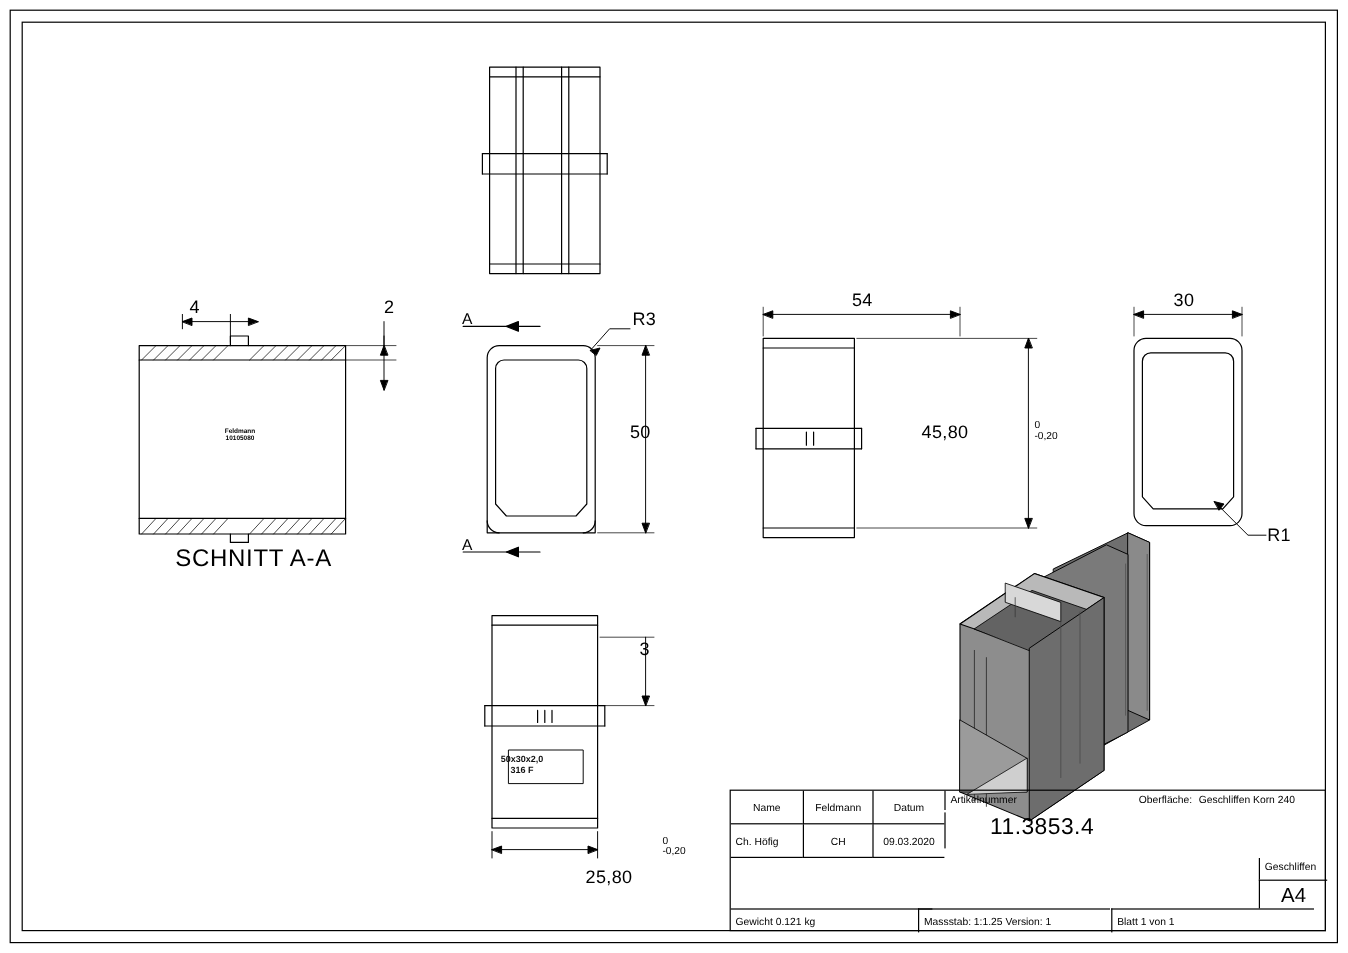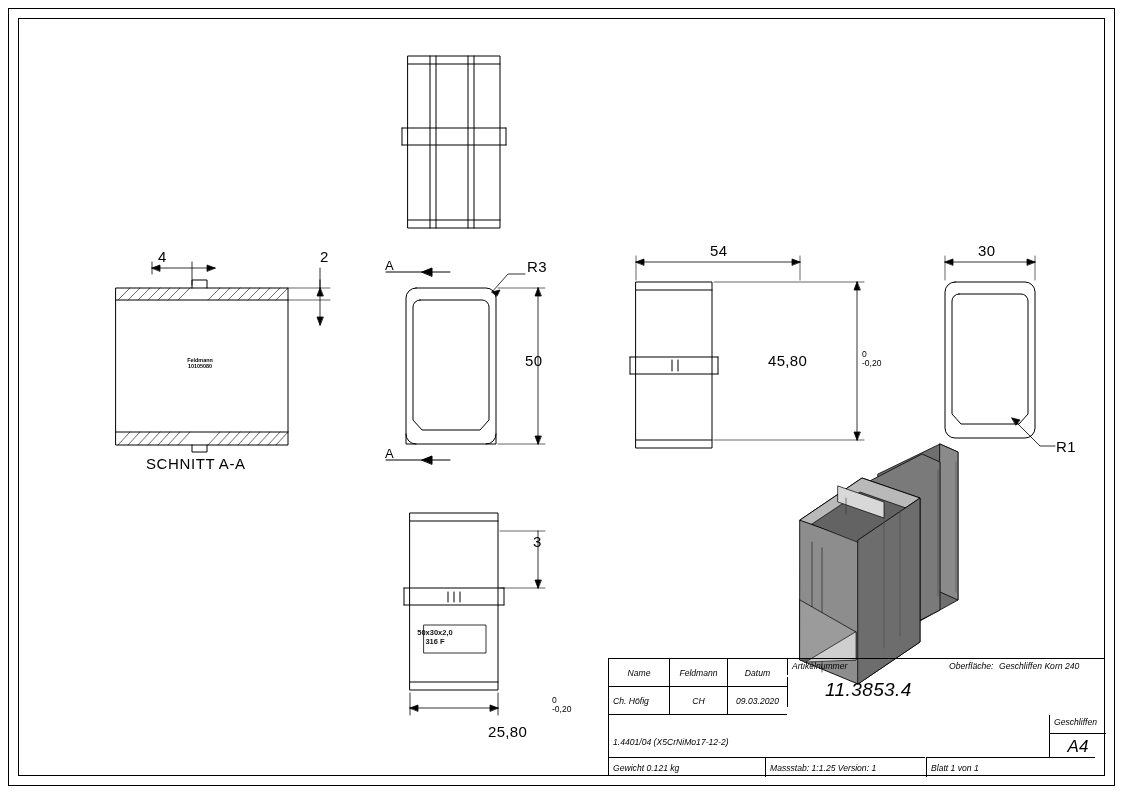--- a/index.html
+++ b/index.html
@@ -53,21 +53,21 @@
   }
   .dim {
     font-size: 15px;
     letter-spacing: 0.3px;
   }
   .dim-small {
     font-size: 8.5px;
     line-height: 9px;
   }
   .sect-title {
-    font-size: 15px;
+    font-size: 20px;
     letter-spacing: 0.6px;
   }
   .mark {
     font-size: 13px;
   }
   .tag {
     font-size: 5.4px;
     font-weight: bold;
     text-align: center;
     line-height: 6px;
@@ -82,21 +82,20 @@
   
   #titleblock {
     position: absolute;
     left: 608px;
     top: 658px;
     width: 497px;
     height: 118px;
     border: 1px solid #000;
     box-sizing: border-box;
     font-size: 8.6px;
-    font-style: italic;
   }
   #titleblock .cell {
     position: absolute;
     box-sizing: border-box;
     padding: 2px 4px;
     overflow: hidden;
   }
   .bl { border-left: 1px solid #000; }
   .bb { border-bottom: 1px solid #000; }
   .bt { border-top: 1px solid #000; }
@@ -317,21 +316,20 @@
     <div class="cell bb bl ctr" style="left:118px; top:0; width:60px; height:28px; line-height:24px;">Datum</div>
     <div class="cell bl" style="left:178px; top:0; width:150px; height:16px;">Artikelnummer</div>
     <div class="cell" style="left:336px; top:0; width:60px; height:16px;">Oberfläche:</div>
     <div class="cell" style="left:386px; top:0; width:110px; height:16px;">Geschliffen Korn 240</div>
 
     <div class="cell bb" style="left:0; top:28px; width:60px; height:28px; line-height:24px;">Ch. Höfig</div>
     <div class="cell bb bl ctr" style="left:60px; top:28px; width:58px; height:28px; line-height:24px;">CH</div>
     <div class="cell bb bl ctr" style="left:118px; top:28px; width:60px; height:28px; line-height:24px;">09.03.2020</div>
     <div class="cell bl big-art" style="left:178px; top:18px; width:150px; height:30px;padding-left:37px;">11.3853.4</div>
 
-    <div class="cell" style="left:0; top:76px; width:440px; height:18px;">1.4401/04 (X5CrNiMo17-12-2)</div>
     <div class="cell bl" style="left:440px; top:56px; width:57px; height:18px;">Geschliffen</div>
     <div class="cell bl bt a4 ctr" style="left:440px; top:74px; width:57px; height:24px; line-height:22px;">A4</div>
 
     <div class="cell bt" style="left:0; top:98px; width:168px; height:20px; line-height:17px;">Gewicht 0.121 kg</div>
     <div class="cell bt bl" style="left:156px; top:98px; width:160px; height:20px; line-height:17px;">Massstab: 1:1.25   Version: 1</div>
     <div class="cell bt bl" style="left:317px; top:98px; width:169px; height:20px; line-height:17px;">Blatt 1 von 1</div>
   </div>
 
 </div>
 

